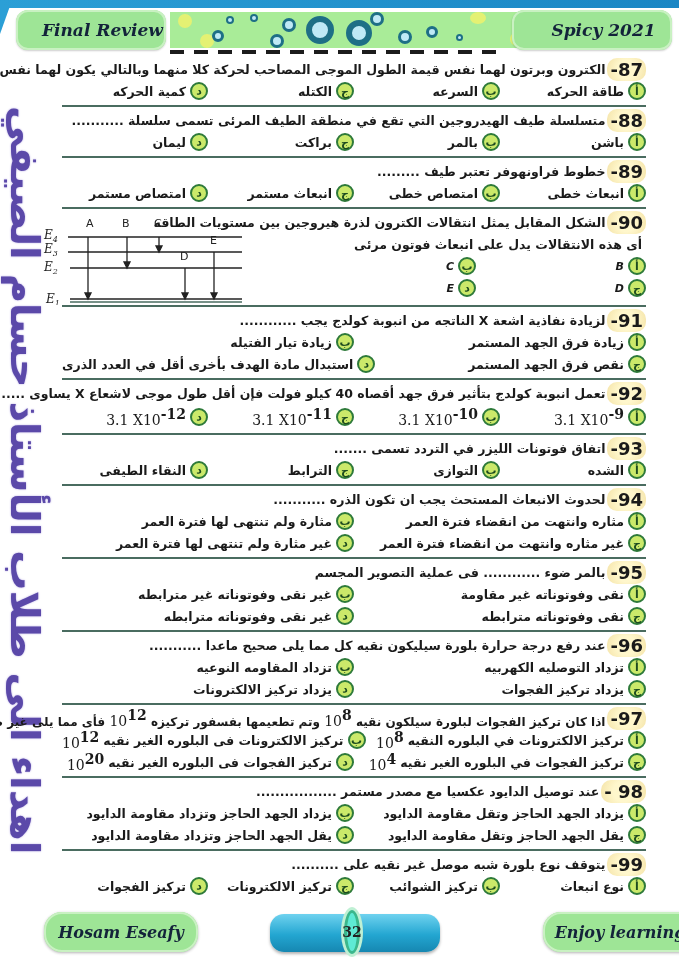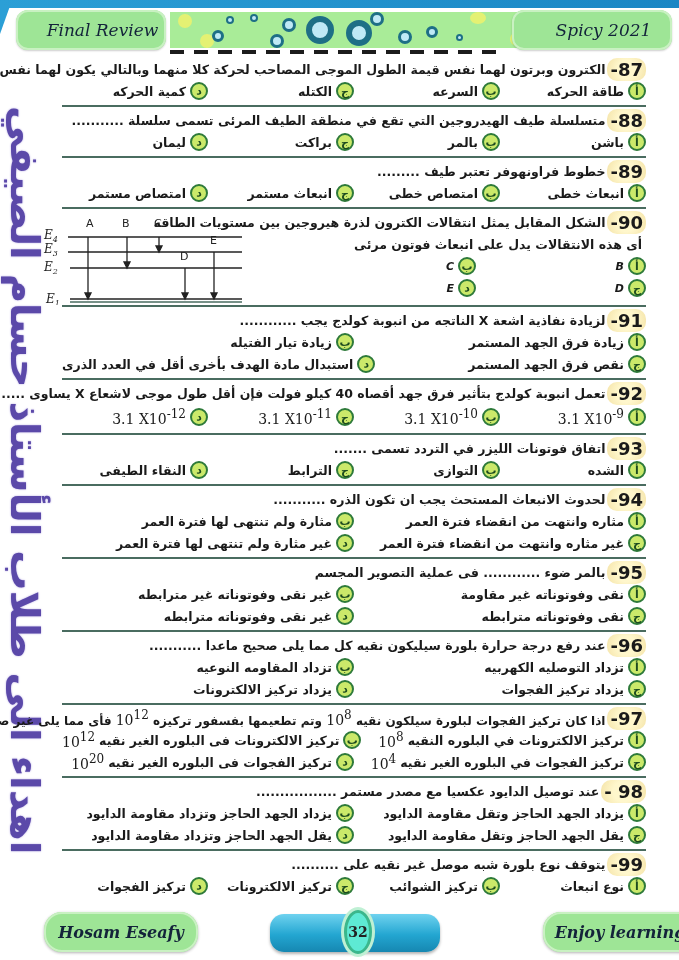--- a/index.html
+++ b/index.html
@@ -19,21 +19,21 @@
     background: #2b9fd6; clip-path: polygon(0 0, 100% 0, 0 100%);
   }
   .header {
     position: absolute; left: 12px; top: 10px; width: 660px; height: 40px;
   }
   .pill {
     position: absolute; top: 0; height: 40px; border-radius: 12px;
     background: #9ee596;
     box-shadow: inset 0 0 0 2px #c9f1c2, 0 1px 2px rgba(0,0,0,0.2);
     display: flex; align-items: center; justify-content: center;
-    font-family: "DejaVu Serif", serif; font-weight: normal; font-style: italic;
+    font-family: "DejaVu Serif", serif; font-weight: bold; font-style: italic;
     color: #13233a; font-size: 17px; padding-left: 23px;
   }
   .pill-left { left: 4px; width: 150px; }
   .pill-right { right: 0; width: 160px; }
   .banner {
     position: absolute; left: 158px; top: 2px; width: 360px; height: 36px;
     background: #a9ec98;
     overflow: hidden;
   }
   .bubble {
@@ -82,21 +82,21 @@
   .mark {
     width: 18px; height: 18px; border-radius: 50%;
     background: #cbe96a; border: 2px solid #2e7a3a;
     display: flex; align-items: center; justify-content: center;
     font-size: 11px; font-weight: bold; color: #1d4b1f; flex: none;
   }
   .math {
     font-family: "DejaVu Serif", serif; font-weight: normal; font-size: 14px;
     direction: ltr; unicode-bidi: isolate;
   }
-  .math sup { font-size: 12px; }
+  .math sup { font-size: 14px; font-weight: bold; }
   .q90 { height: 98px; }
   .diagram {
     position: absolute; left: -20px; top: 4px; width: 210px; height: 92px;
     direction: ltr;
   }
   .footer {
     position: absolute; left: 0; top: 906px; width: 679px; height: 52px; margin-left: 30px;
   }
   .fpill {
     position: absolute; top: 6px; height: 40px; border-radius: 18px;
@@ -108,21 +108,21 @@
   }
   .fpill-left { left: 14px; width: 154px; }
   .fpill-right { right: 12px; width: 154px; }
   .page-tube {
     position: absolute; left: 240px; top: 8px; width: 170px; height: 38px;
     border-radius: 14px;
     background: linear-gradient(180deg, #6fd2ef 0%, #23a6d1 55%, #1687b1 100%);
     box-shadow: 0 2px 3px rgba(0,0,0,0.3);
   }
   .page-num {
-    position: absolute; left: 314px; top: 4px; width: 28px; height: 44px;
+    position: absolute; left: 314px; top: 4px; width: 16px; height: 44px;
     border-radius: 50%; background: #5eead4;
     border: 3px solid #3bb78c; box-shadow: 0 0 0 3px #bff0d4;
     display: flex; align-items: center; justify-content: center;
     font-family: "DejaVu Serif", serif; font-size: 14px; font-weight: bold; color: #222;
   }
 </style>
 </head>
 <body>
 
 <div class="top-bar"></div>

